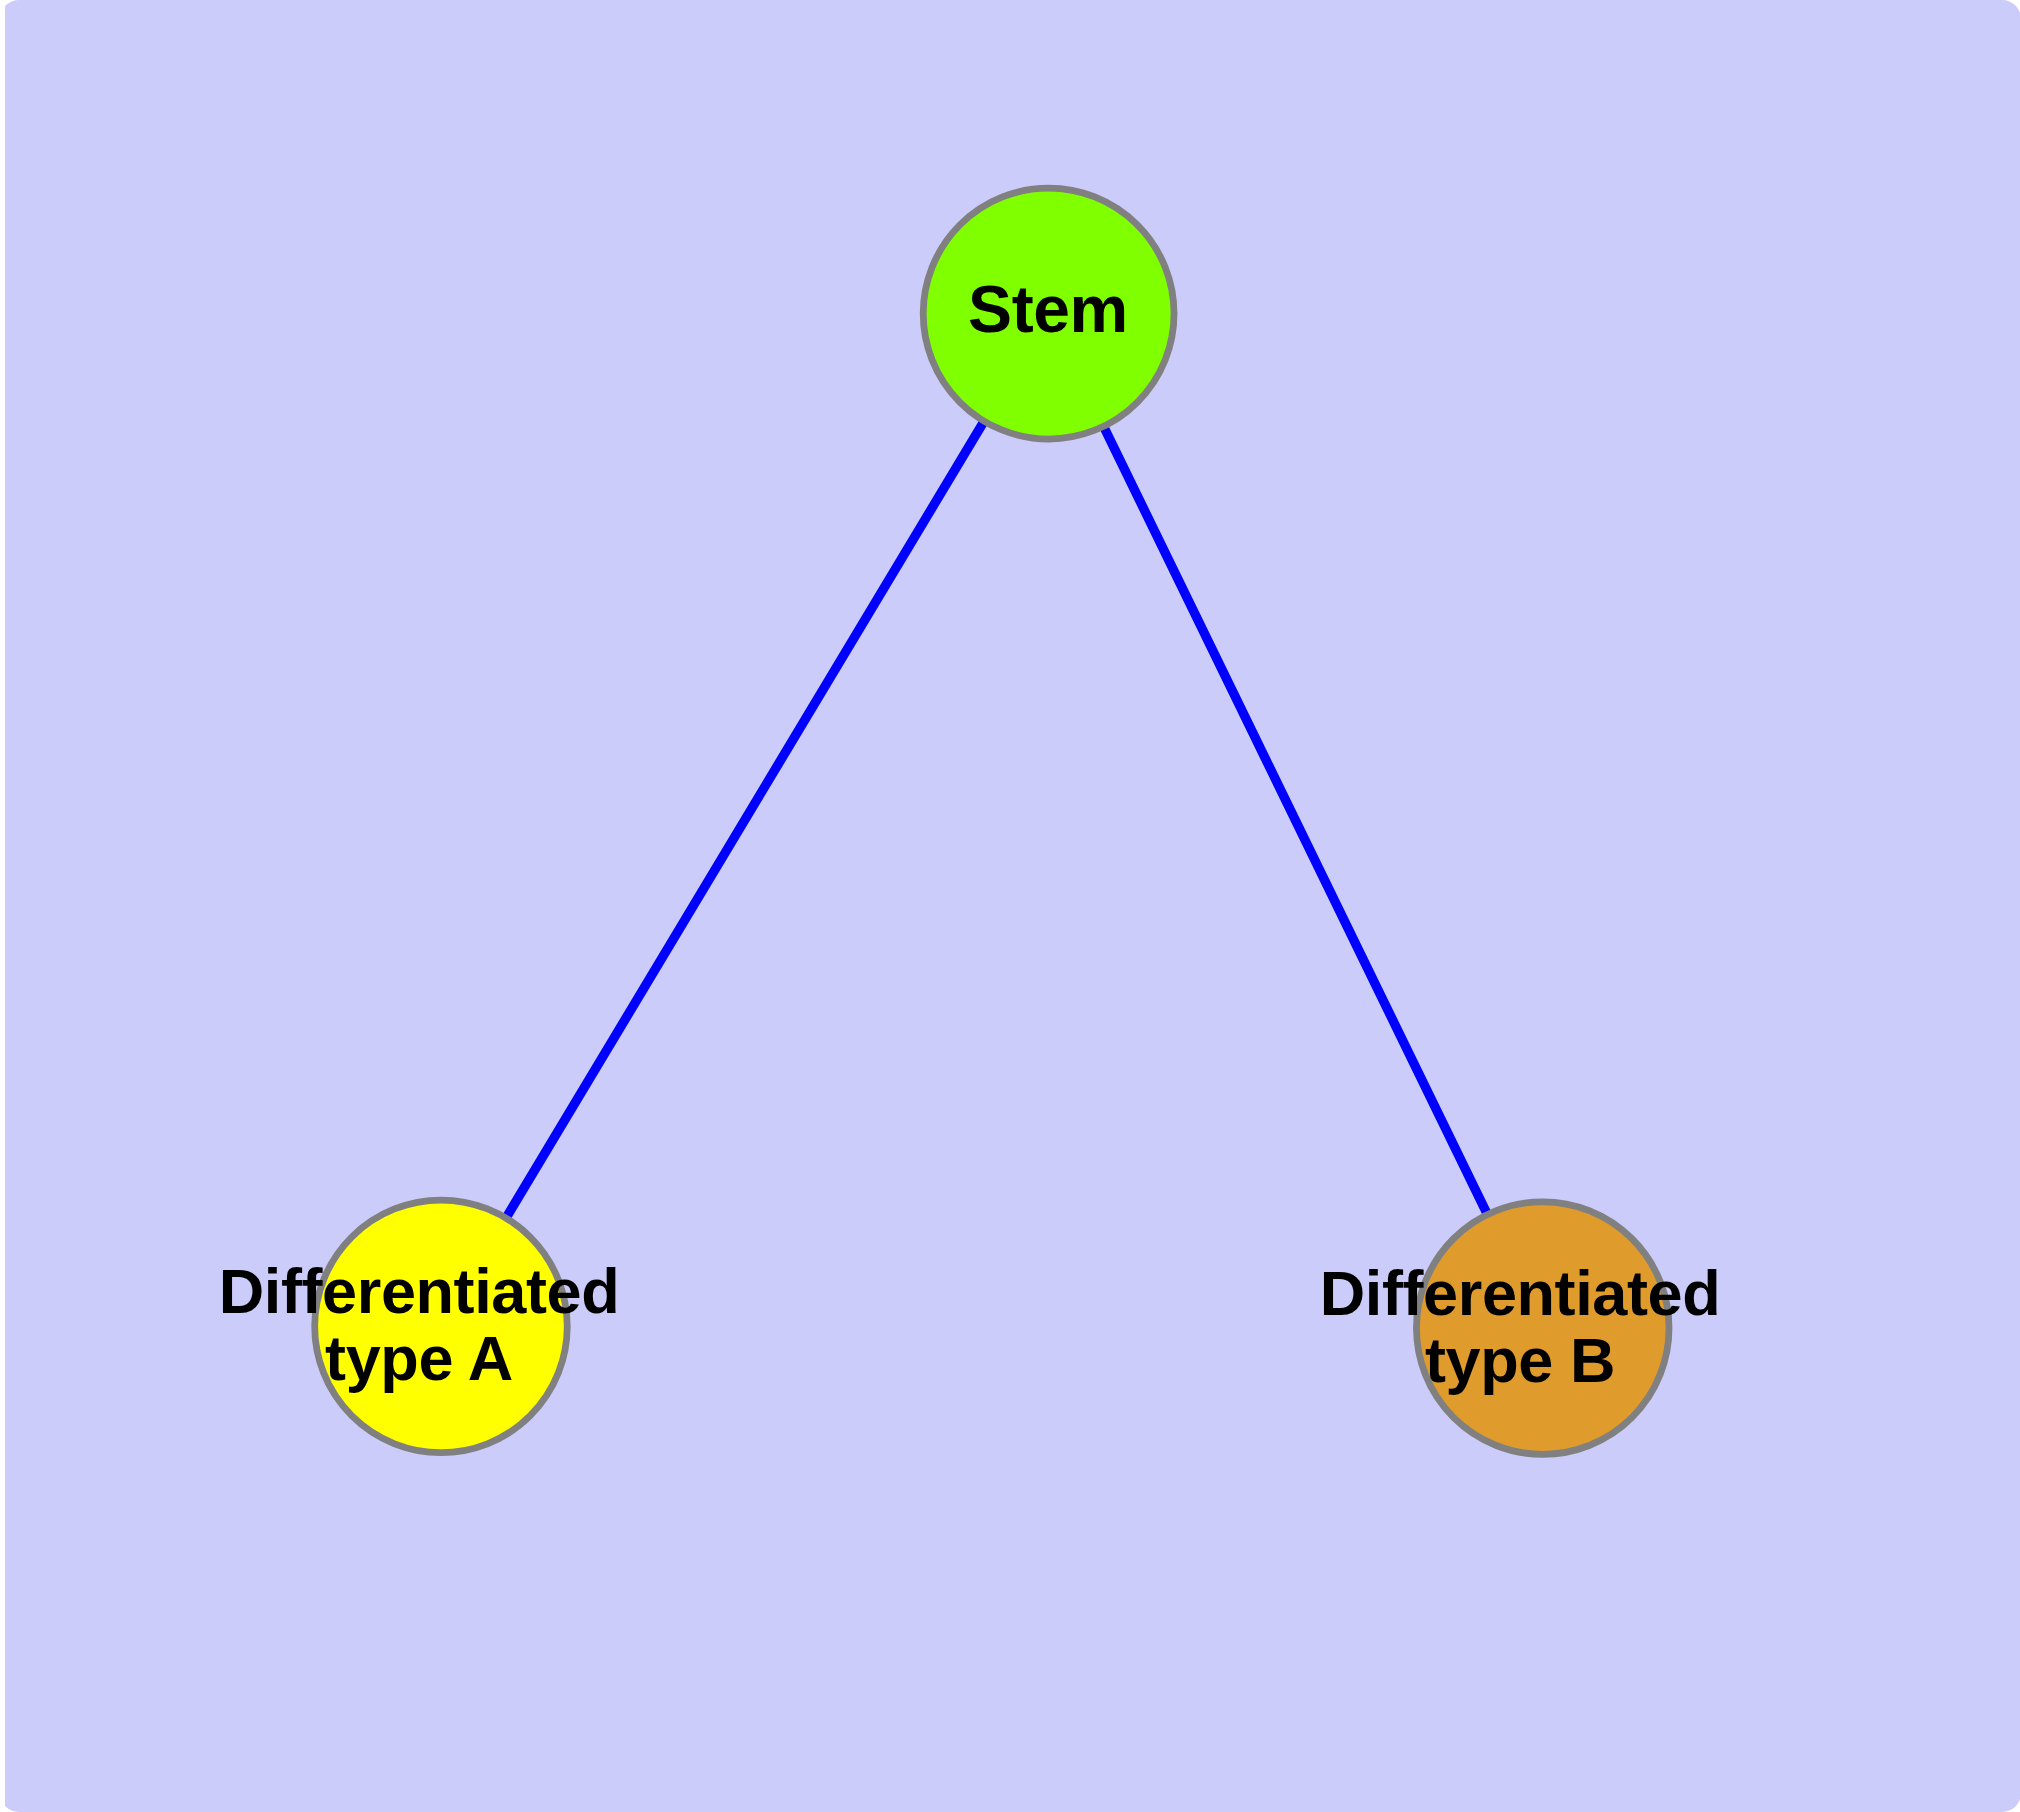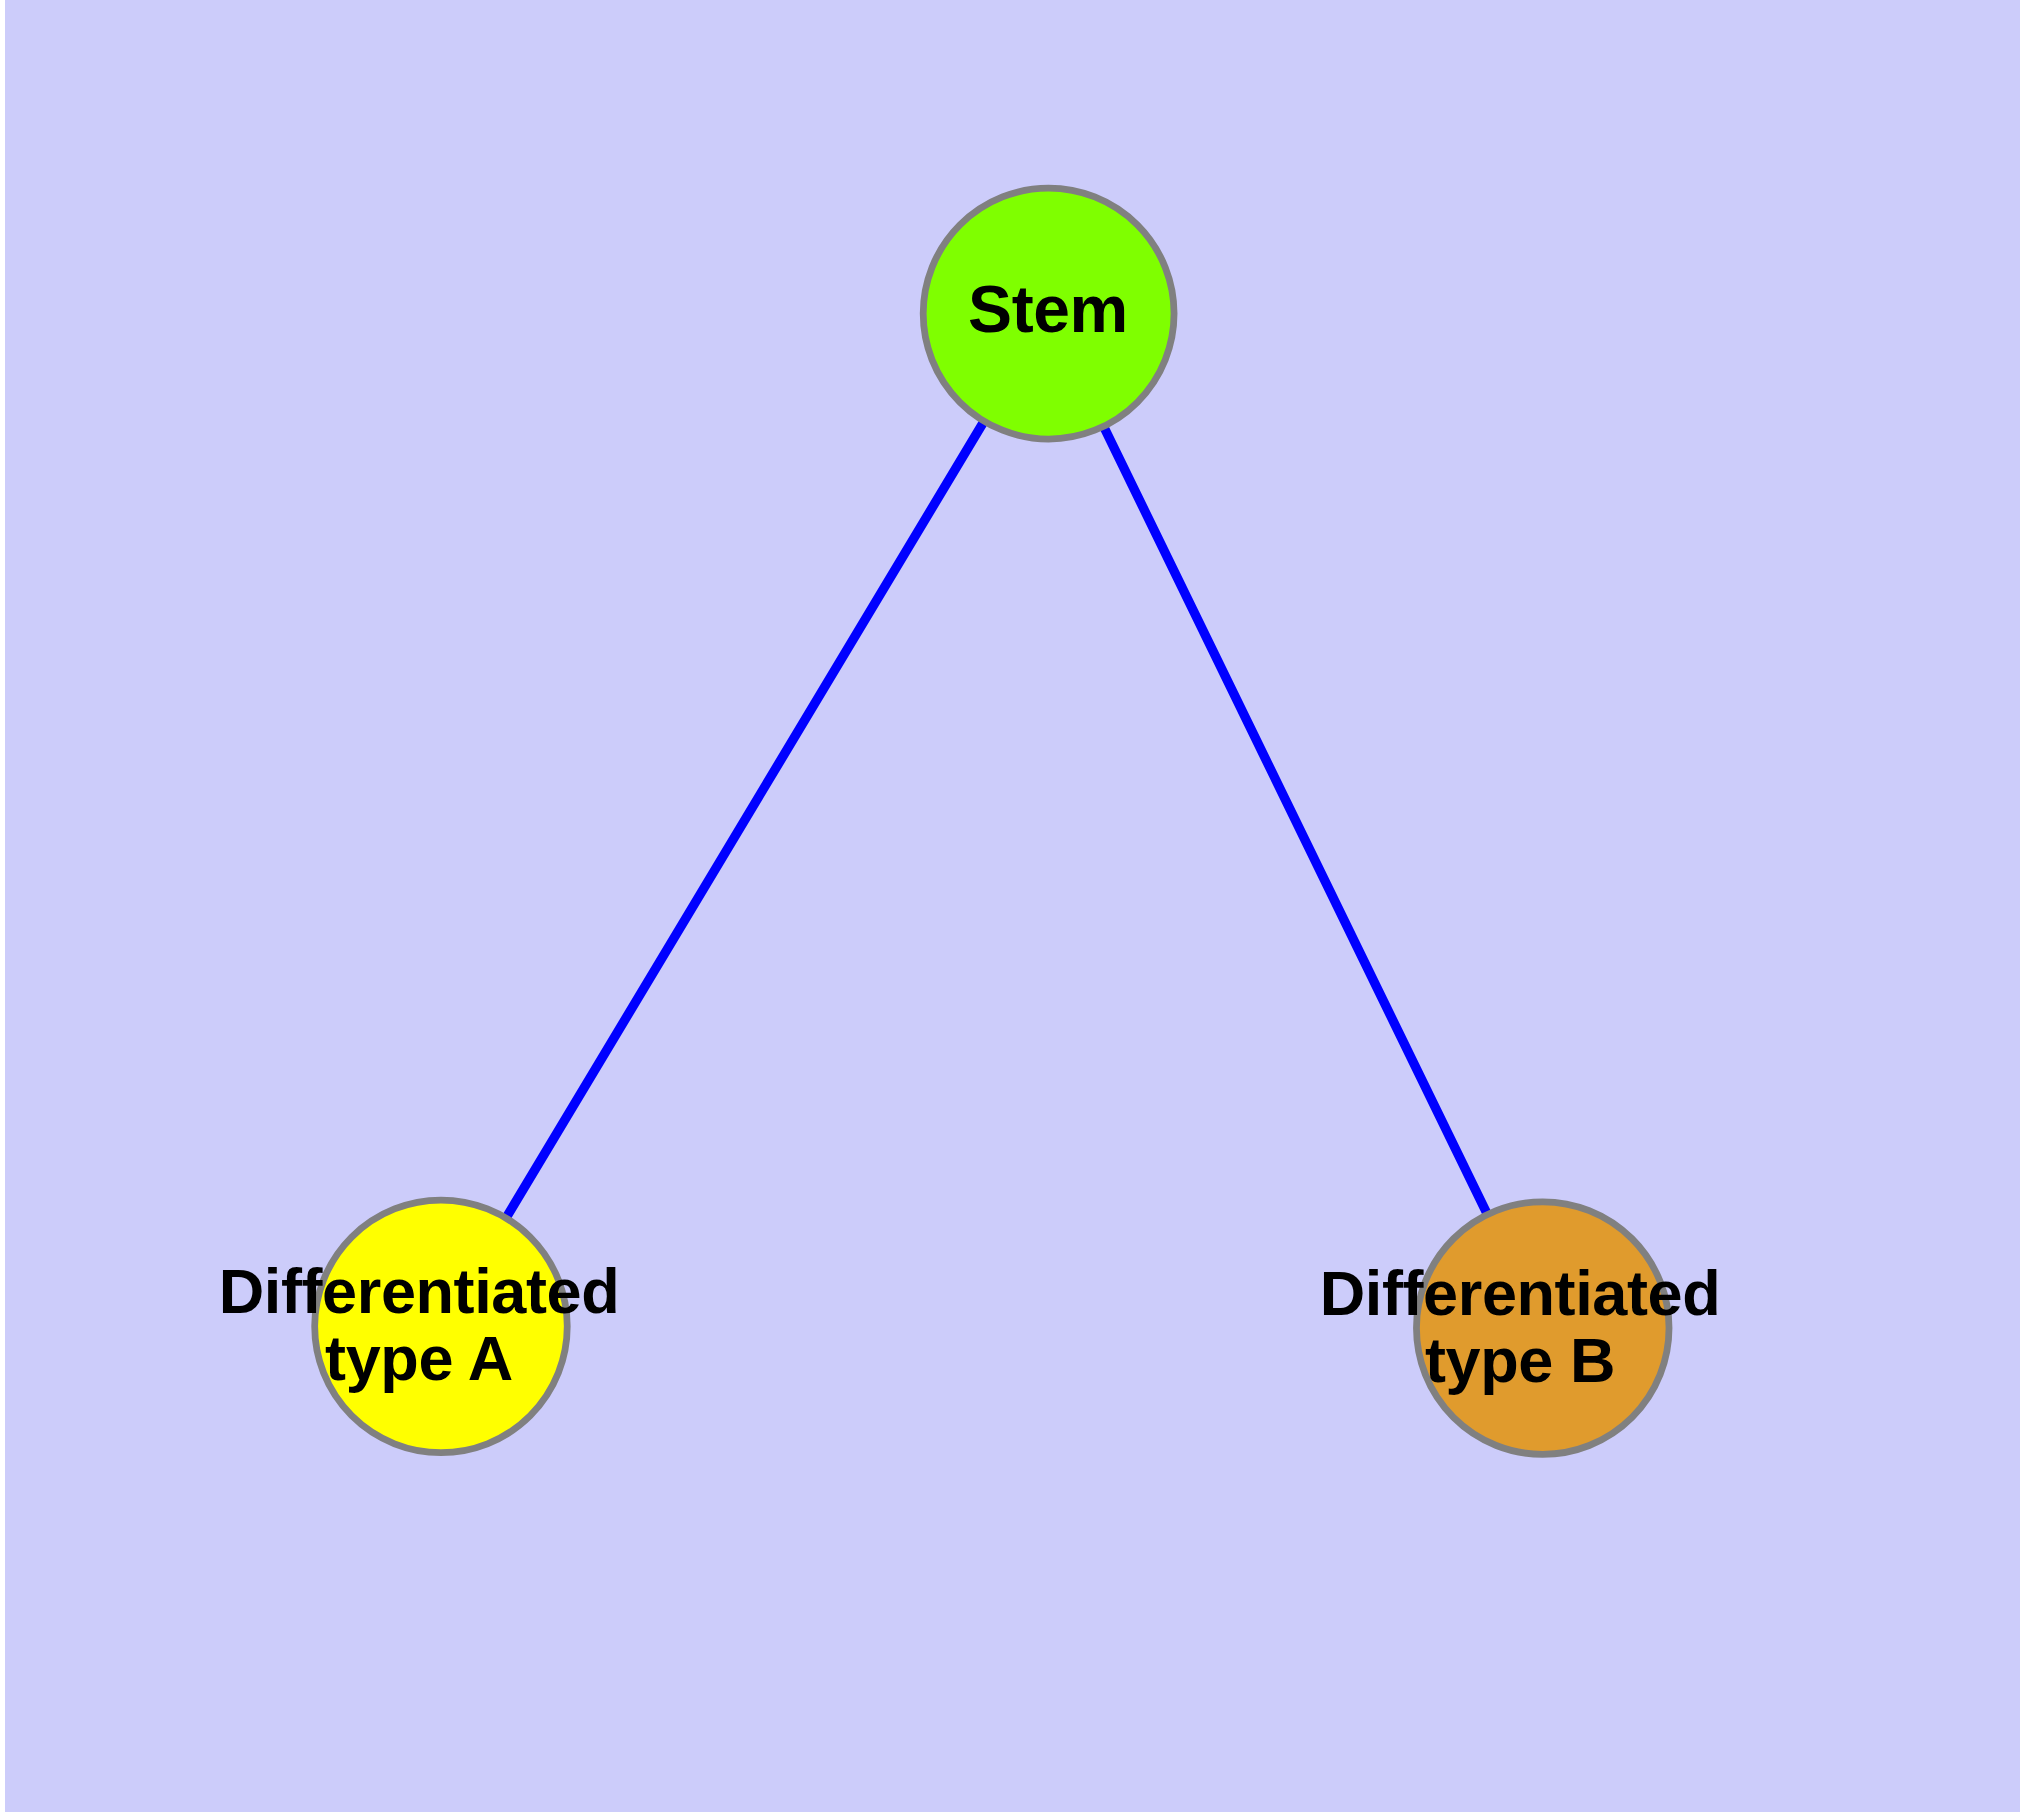--- a/index.html
+++ b/index.html
@@ -7,20 +7,21 @@
     padding: 0;
     background: #ffffff;
   }
   #stage {
     position: relative;
     width: 2021px;
     height: 1812px;
     background: #ffffff;
     overflow: hidden;
     font-family: "Liberation Sans", "DejaVu Sans", sans-serif;
+    border-radius: 19px;
   }
   #canvas-bg {
     position: absolute;
     left: 5.1px;
     top: 0px;
     width: 2015px;
     height: 1812px;
     background: #ccccfa;
   }
   #graph-svg {

